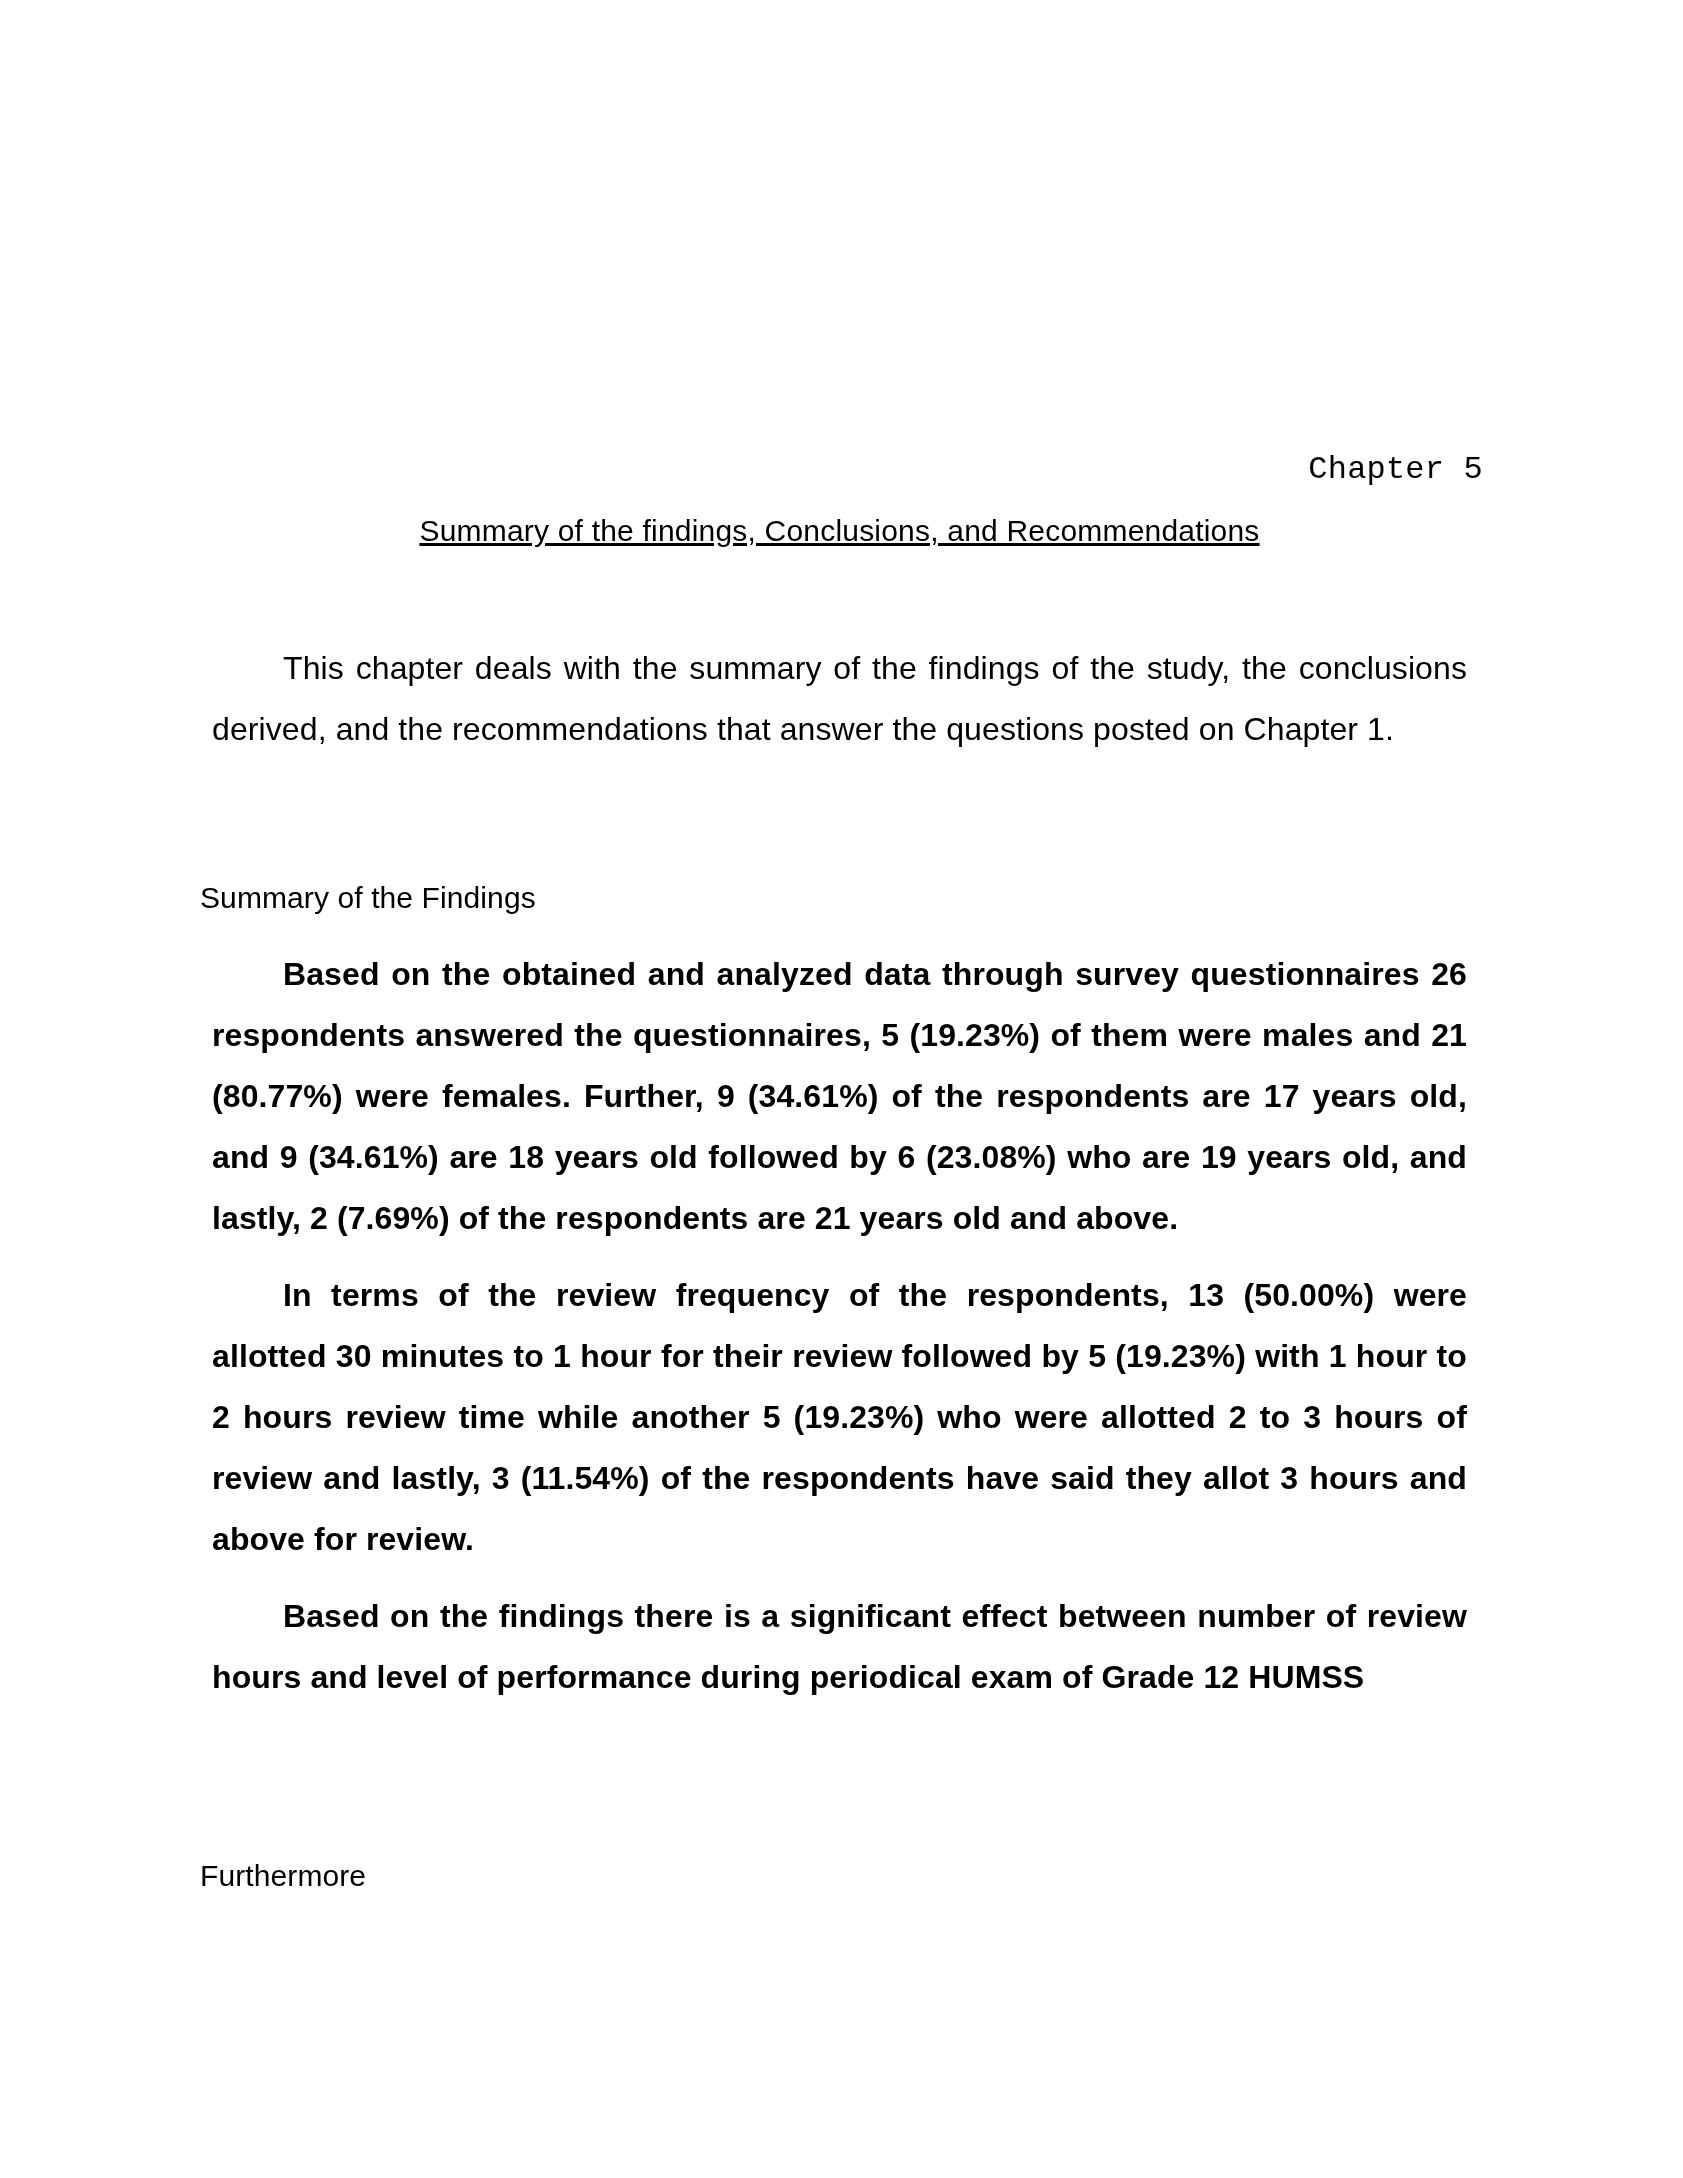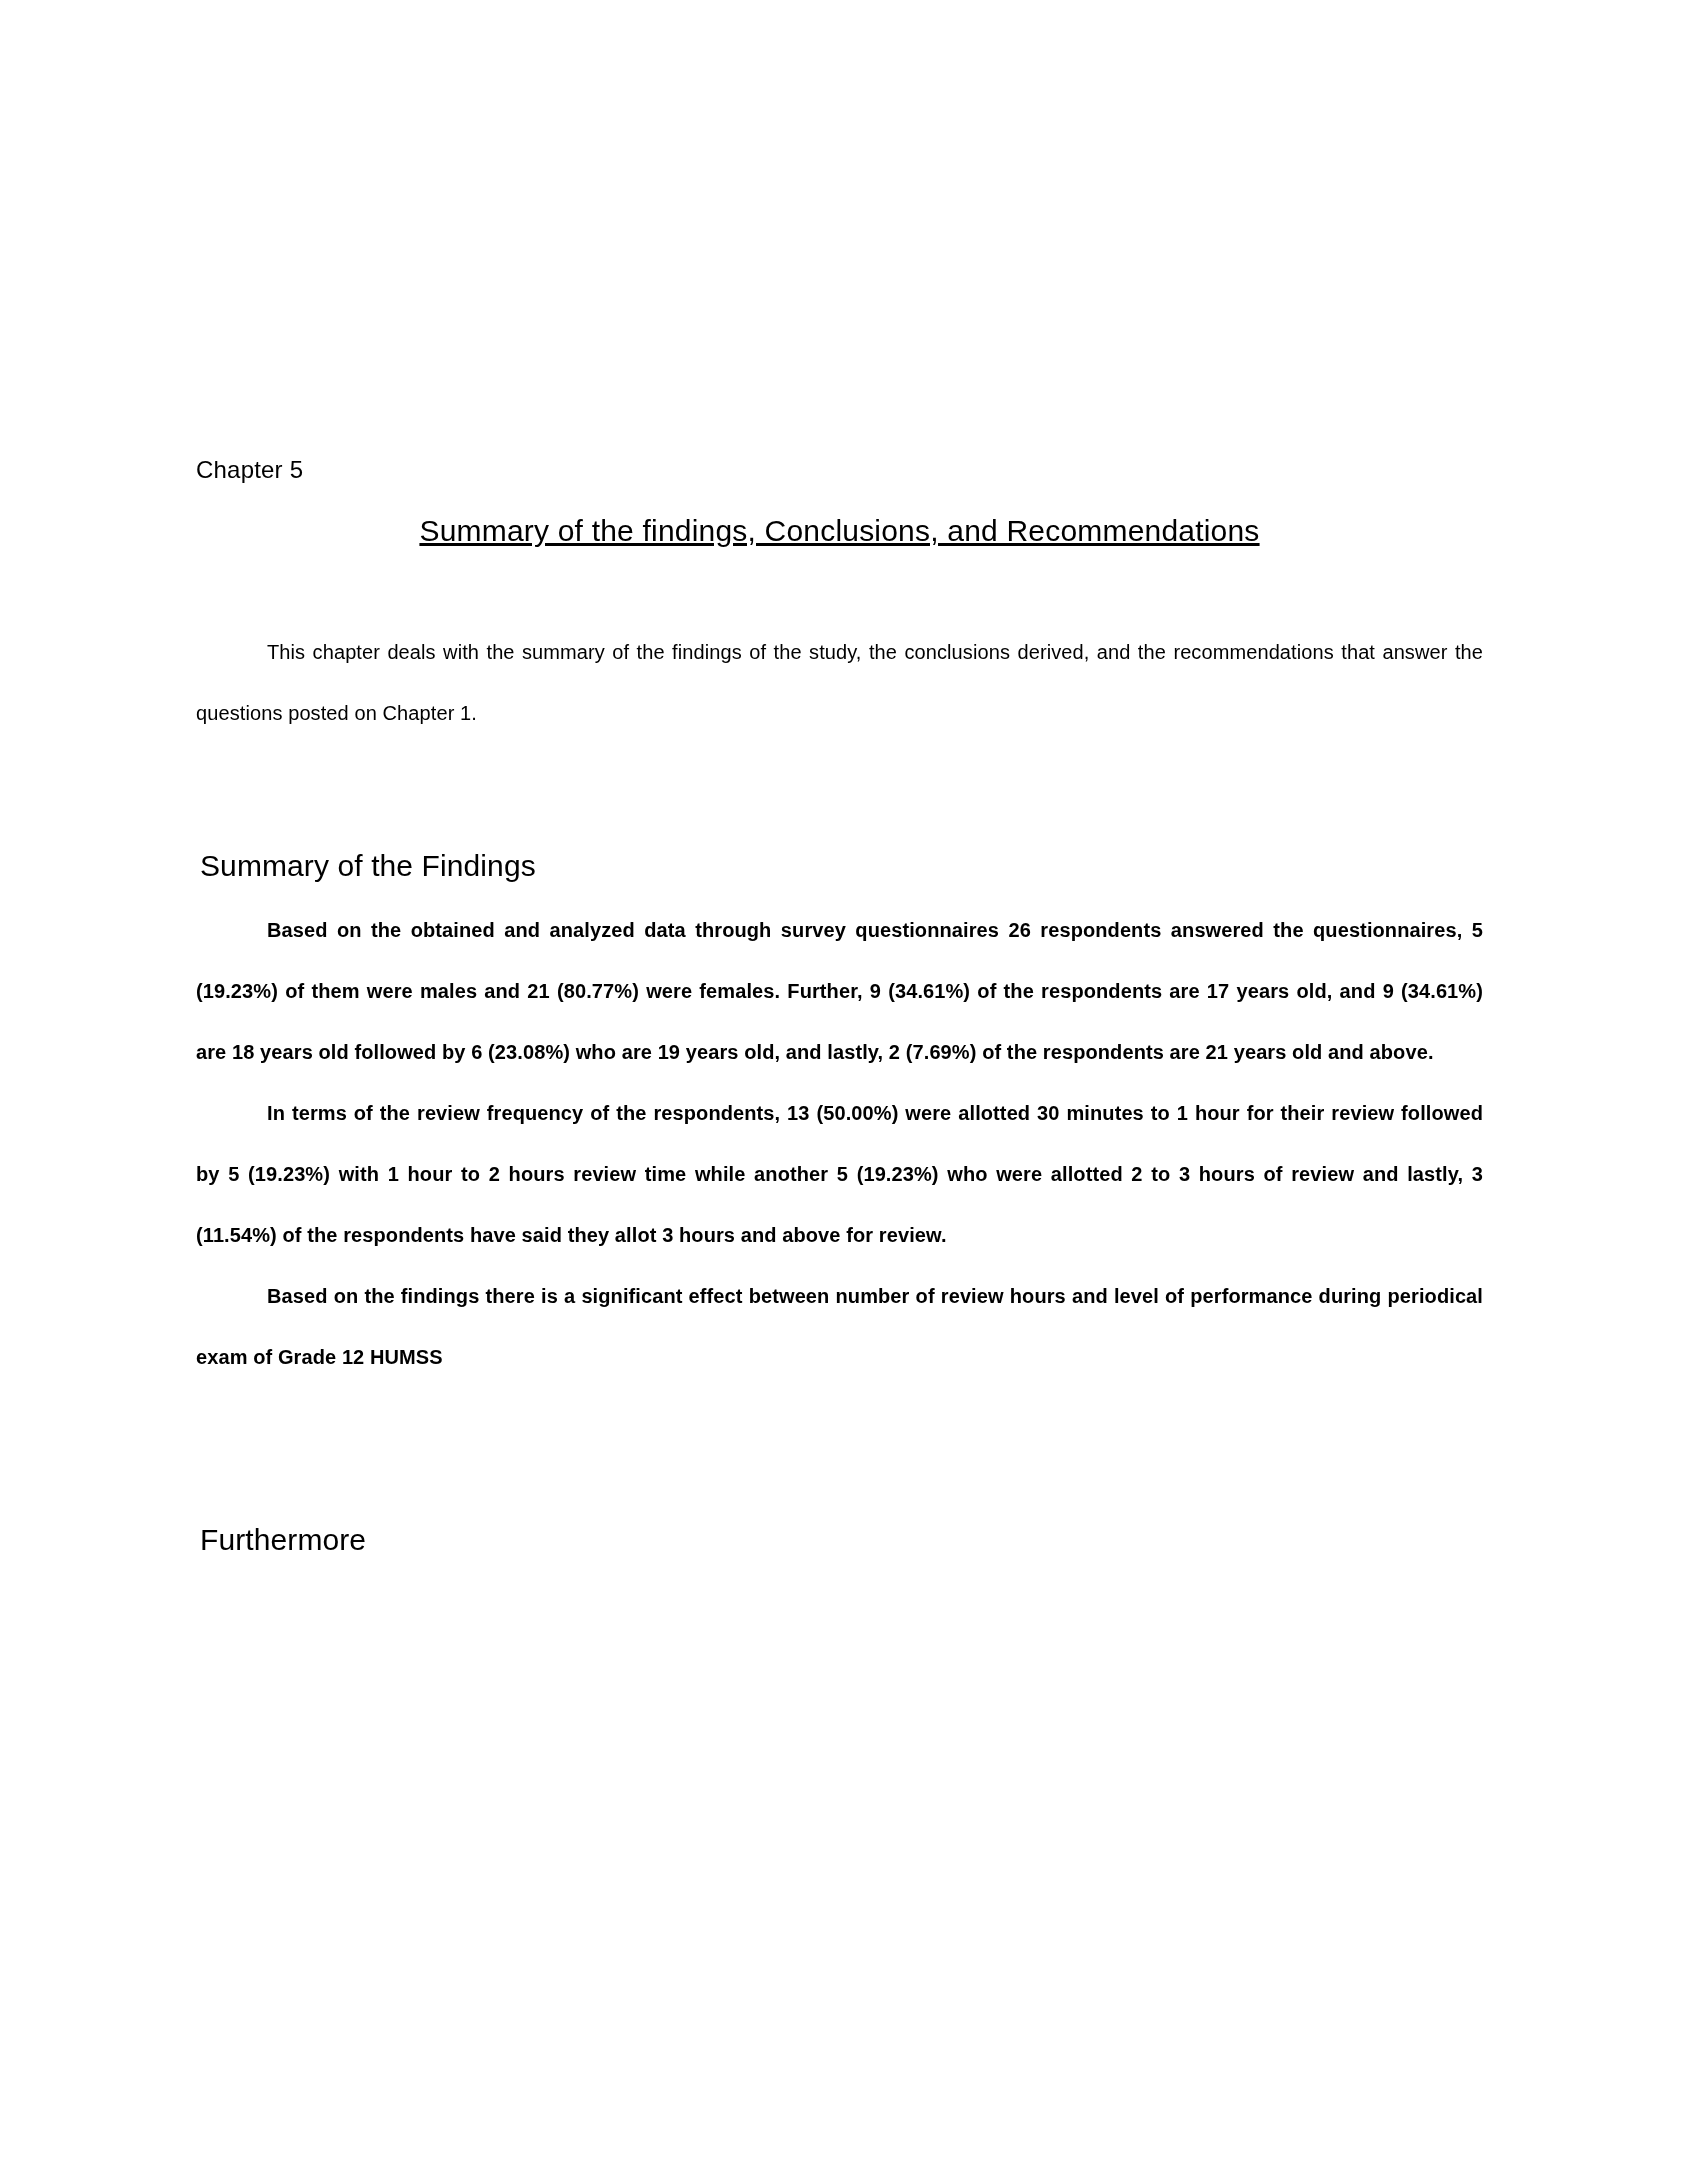--- a/index.html
+++ b/index.html
@@ -23,38 +23,39 @@
     left: 196px;
     top: 0;
     width: 1287px;
   }
 
   
   .title-block {
     padding-top: 439px;
   }
   .doc-title {
-    text-align: left;
-    font-size: 24px;
+    text-align: right;
+    font-size: 32px;
     line-height: 61px;
     letter-spacing: 0.2px;
     white-space: nowrap;
+    font-family: Liberation Mono, monospace;
   }
   .doc-subtitle {
     text-align: center;
     font-size: 30px;
     line-height: 61px;
     letter-spacing: 0.2px;
     white-space: nowrap;
     text-decoration: underline;
   }
 
   p.body {
-    margin: 0;
-    font-size: 20px;
+    margin: 16px;
+    font-size: 32px;
     line-height: 61px;
     text-align: justify;
     text-justify: inter-word;
     text-indent: 71px;
     letter-spacing: 0.1px;
   }
 
   .spacer-intro-to-heading { height: 87px; }
   .spacer-before-body      { height: 61px; }
   .spacer-before-conclusion{ height: 117px; }

